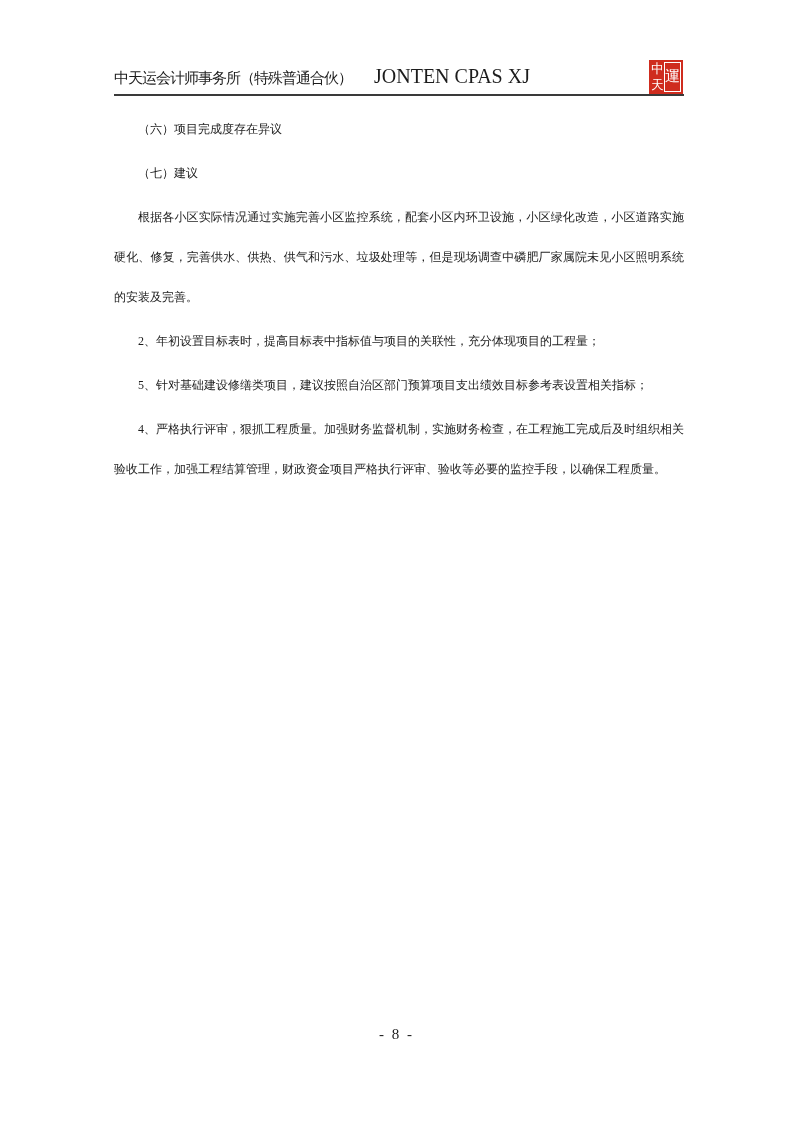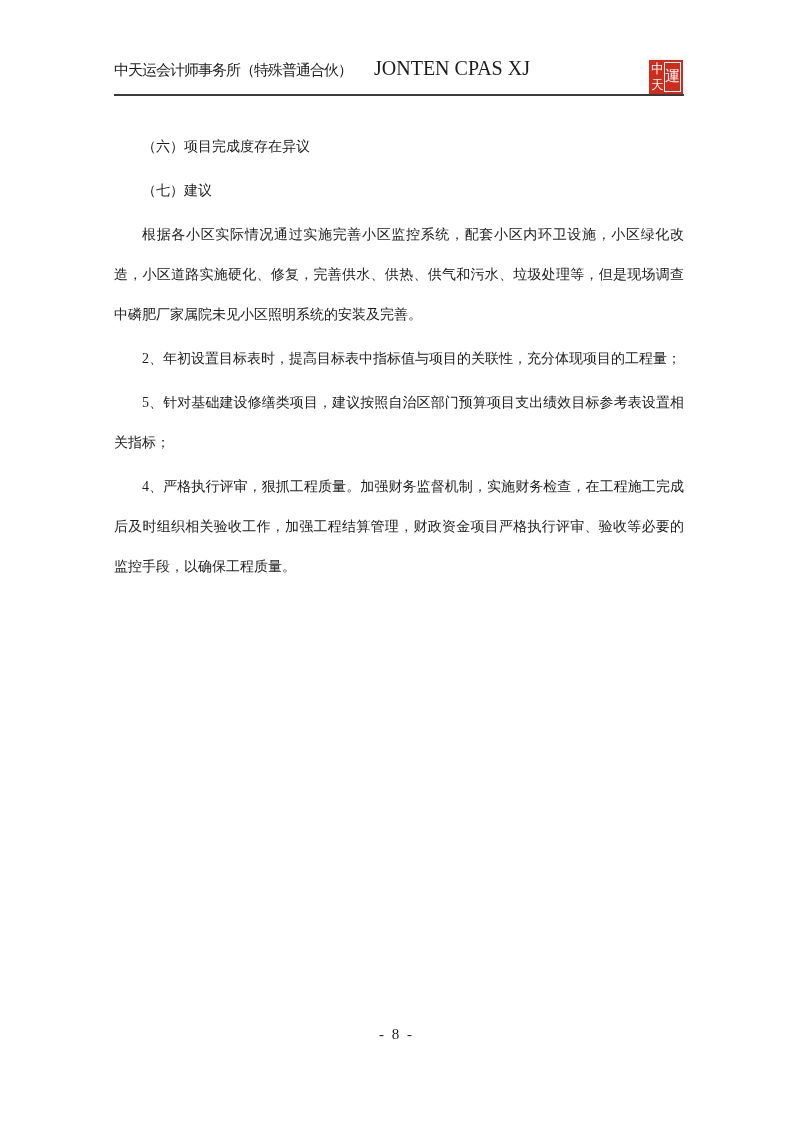--- a/index.html
+++ b/index.html
@@ -17,21 +17,21 @@
   .header {
     position: absolute;
     left: 114px;
     top: 64px;
     width: 570px;
     height: 32px;
     box-sizing: border-box;
     border-bottom: 2px solid #3a3a3a;
     display: flex;
     align-items: flex-end;
-    padding-bottom: 14px;
+    padding-bottom: 6px;
     white-space: nowrap;
   }
   .firm-cn {
     font-size: 15px;
     letter-spacing: -1px;
   }
   .firm-en {
     font-size: 20px;
     margin-left: 22px;
     letter-spacing: 0px;
@@ -67,23 +67,23 @@
     font-size: 15px;
     line-height: 27px;
     text-align: center;
     overflow: hidden;
   }
 
   
   .doc-body {
     position: absolute;
     left: 114px;
-    top: 127px;
+    top: 109px;
     width: 570px;
-    font-size: 14px;
+    font-size: 12px;
     line-height: 40px;
     text-align: justify;
   }
   .doc-body p {
     margin: 0 0 4px 0;
     text-indent: 2em;
   }
 
   
   .footer {

